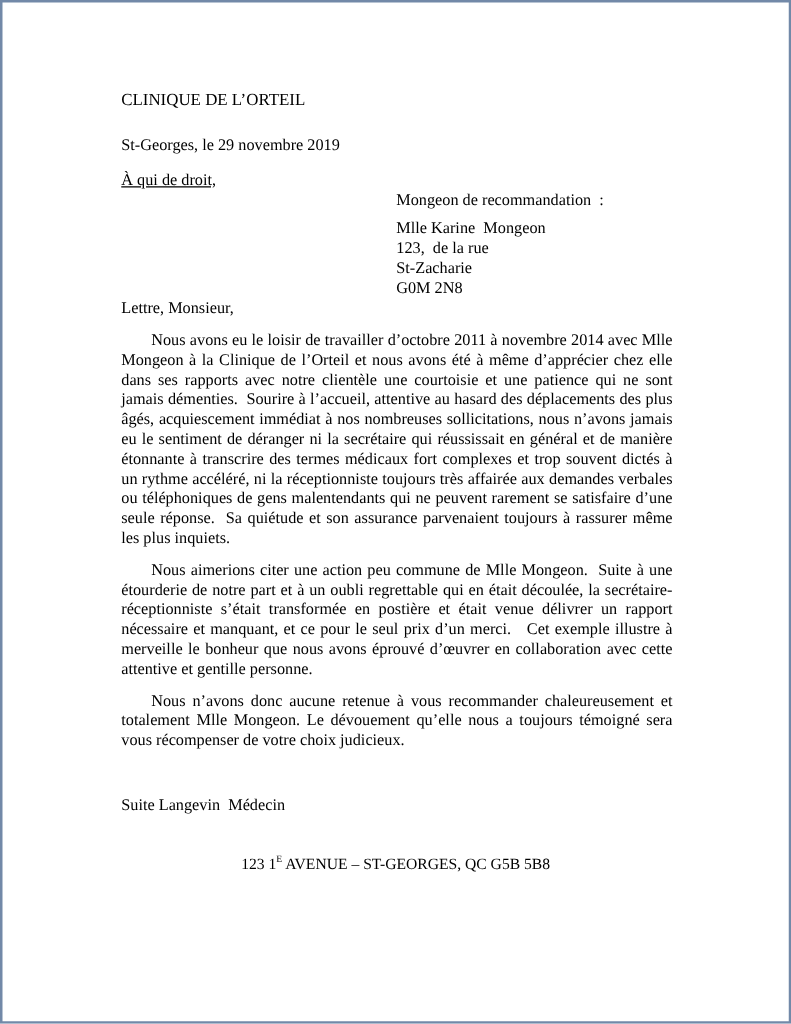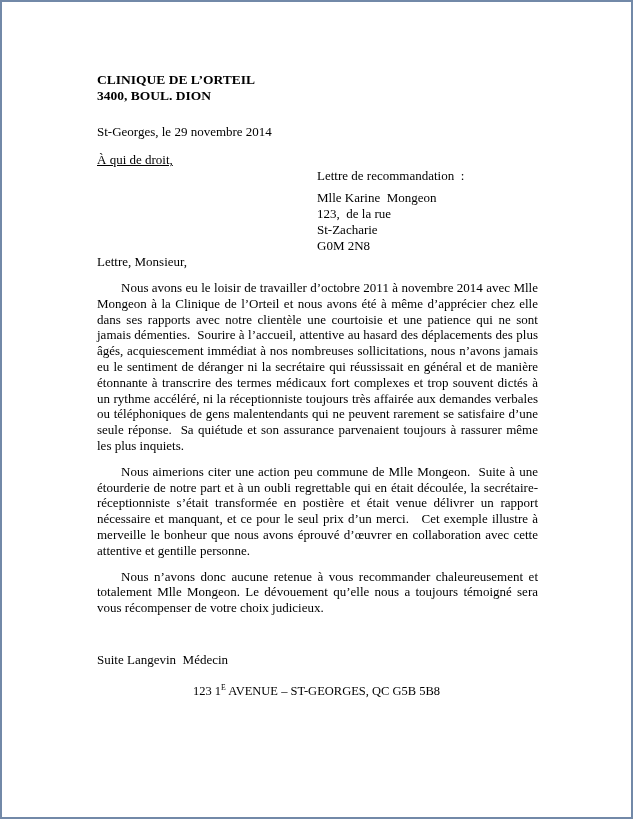--- a/index.html
+++ b/index.html
@@ -11,21 +11,21 @@
     background: #ffffff;
     border: 2px solid #7289a8;
     padding: 70px 93px 0 95px;
     font-family: "Liberation Serif", "DejaVu Serif", serif;
     font-size: 13px;
     line-height: 16px;
     color: #000000;
     overflow: hidden;
   }
   .pre { white-space: pre-wrap; }
-  .letterhead { font-weight: bold; font-size: 13.5px; }
+  .letterhead { font-weight: normal; font-size: 13.5px; }
   .date-line { margin-top: 20px; }
   .salutation-line { margin-top: 12px; text-decoration: underline; }
   .subject-block { margin-left: 220px; }
   .recipient-block { margin-top: 6px; }
   .greeting-line { margin-top: 0; }
   .body-par {
     margin: 10px 0 0 0;
     text-indent: 24px;
     text-align: justify;
     line-height: 15.8px;
@@ -44,29 +44,28 @@
   }
   .footer-line sup { font-size: 62%; vertical-align: super; line-height: 0; }
 </style>
 </head>
 <body>
 
 <div class="page">
 
   <div class="letterhead">
     <div>CLINIQUE DE L’ORTEIL</div>
-    <div>3400, BOUL. DION</div>
   </div>
 
-  <div class="date-line">St-Georges, le 29 novembre 2014</div>
+  <div class="date-line">St-Georges, le 29 novembre 2019</div>
 
   <div class="salutation-line">À qui de droit,</div>
 
   <div class="subject-block">
-    <div class="pre">Lettre de recommandation  :</div>
+    <div class="pre">Mongeon de recommandation  :</div>
     <div class="recipient-block">
       <div class="pre">Mlle Karine  Mongeon</div>
       <div class="pre">123,  de la rue</div>
       <div>St-Zacharie</div>
       <div>G0M 2N8</div>
     </div>
   </div>
 
   <div class="greeting-line">Lettre, Monsieur,</div>
 

